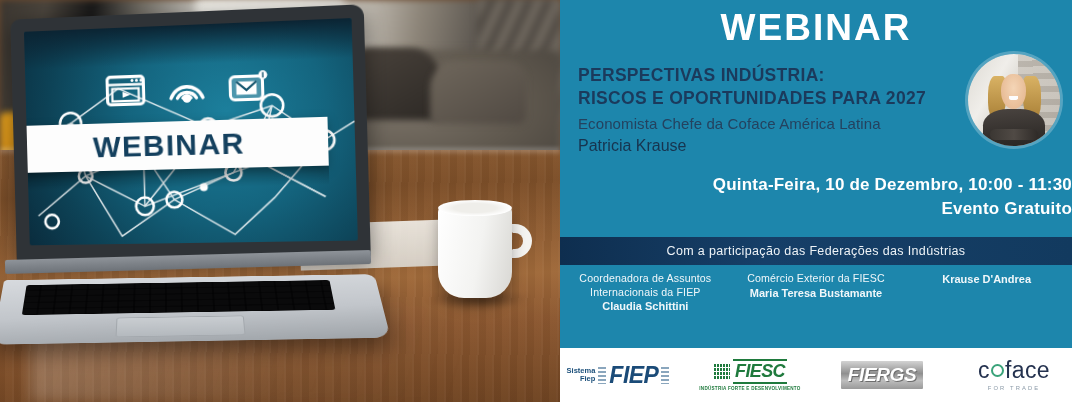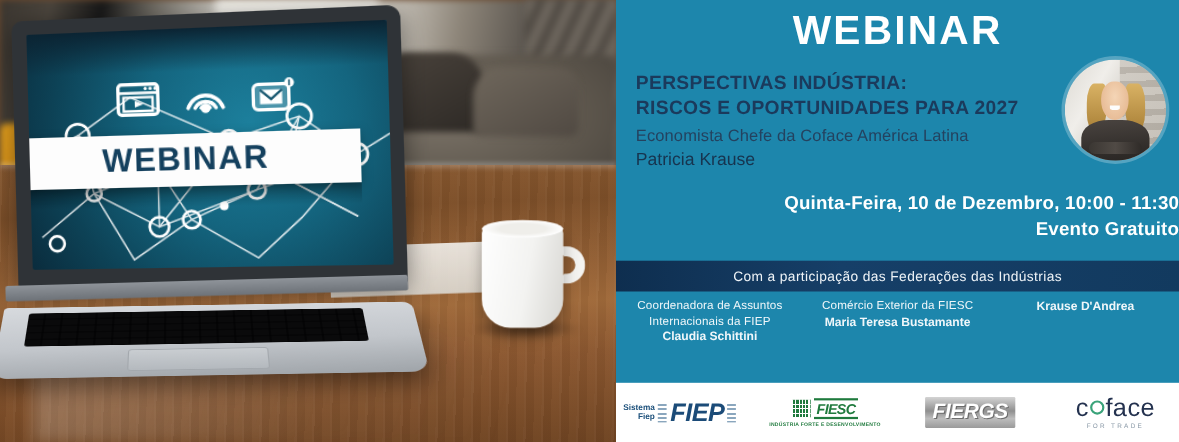--- a/index.html
+++ b/index.html
@@ -161,21 +161,21 @@
   .fiep-sys { font-size:7.5px; font-weight:bold; color:#1b4f7a; line-height:1.12; text-align:right; }
   .fiep-dots { width:8px; height:17px;
       background: repeating-linear-gradient(180deg,#8aa6bd 0 2px, transparent 2px 4px); }
   .fiep-word { font-size:23px; font-weight:bold; font-style:italic; color:#1b4b78; letter-spacing:-.5px; }
   
   .fiesc { display:flex; flex-direction:column; align-items:center; }
   .fiesc-row { display:flex; align-items:center; gap:3px; }
   .fiesc-sq { width:17px; height:17px; background:#1f7a3d;
       background-image: repeating-linear-gradient(90deg, #ffffff 0 1px, transparent 1px 3px),
                         repeating-linear-gradient(180deg, #ffffff 0 1px, transparent 1px 4px); }
-  .fiesc-word { font-size:13px; font-weight:bold; font-style:italic; color:#1f7a3d;
+  .fiesc-word { font-size:18px; font-weight:bold; font-style:italic; color:#1f7a3d;
       letter-spacing:-.6px; border-top:2px solid #1f7a3d; border-bottom:2px solid #1f7a3d; padding:0 2px; }
   .fiesc-tag { font-size:4.6px; color:#1f7a3d; letter-spacing:.25px; margin-top:2px; font-weight:bold;}
   
   .fiergs-box { background: linear-gradient(180deg,#d3d3d3 0%,#8f8f8f 45%,#bdbdbd 70%,#9a9a9a 100%);
       padding:3px 7px; border-radius:1px; }
   .fiergs-word { font-size:19px; font-weight:bold; font-style:italic; color:#ffffff;
       letter-spacing:-.4px; text-shadow: 1px 1px 0 #6d6d6d; }
   
   .coface { display:flex; flex-direction:column; align-items:center; }
   .coface-word { font-size:23px; color:#24324f; letter-spacing:.4px; line-height:1; display:flex; align-items:center;}

